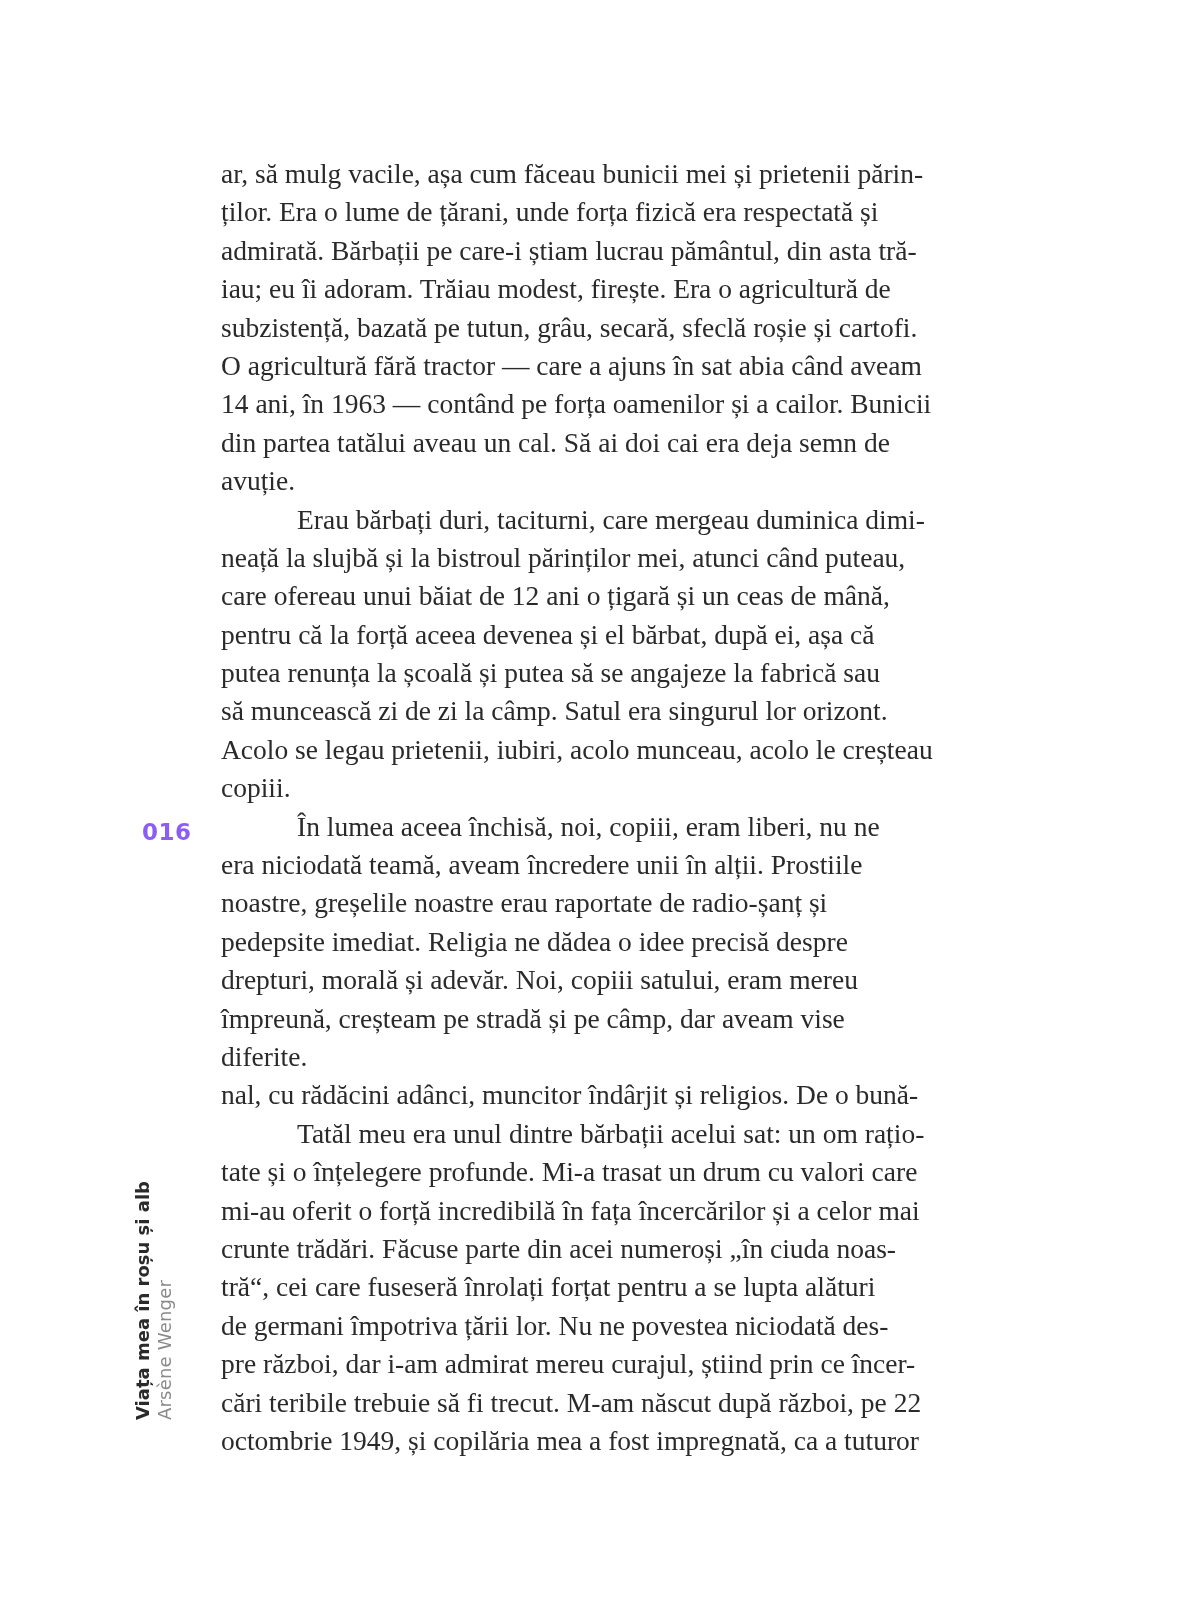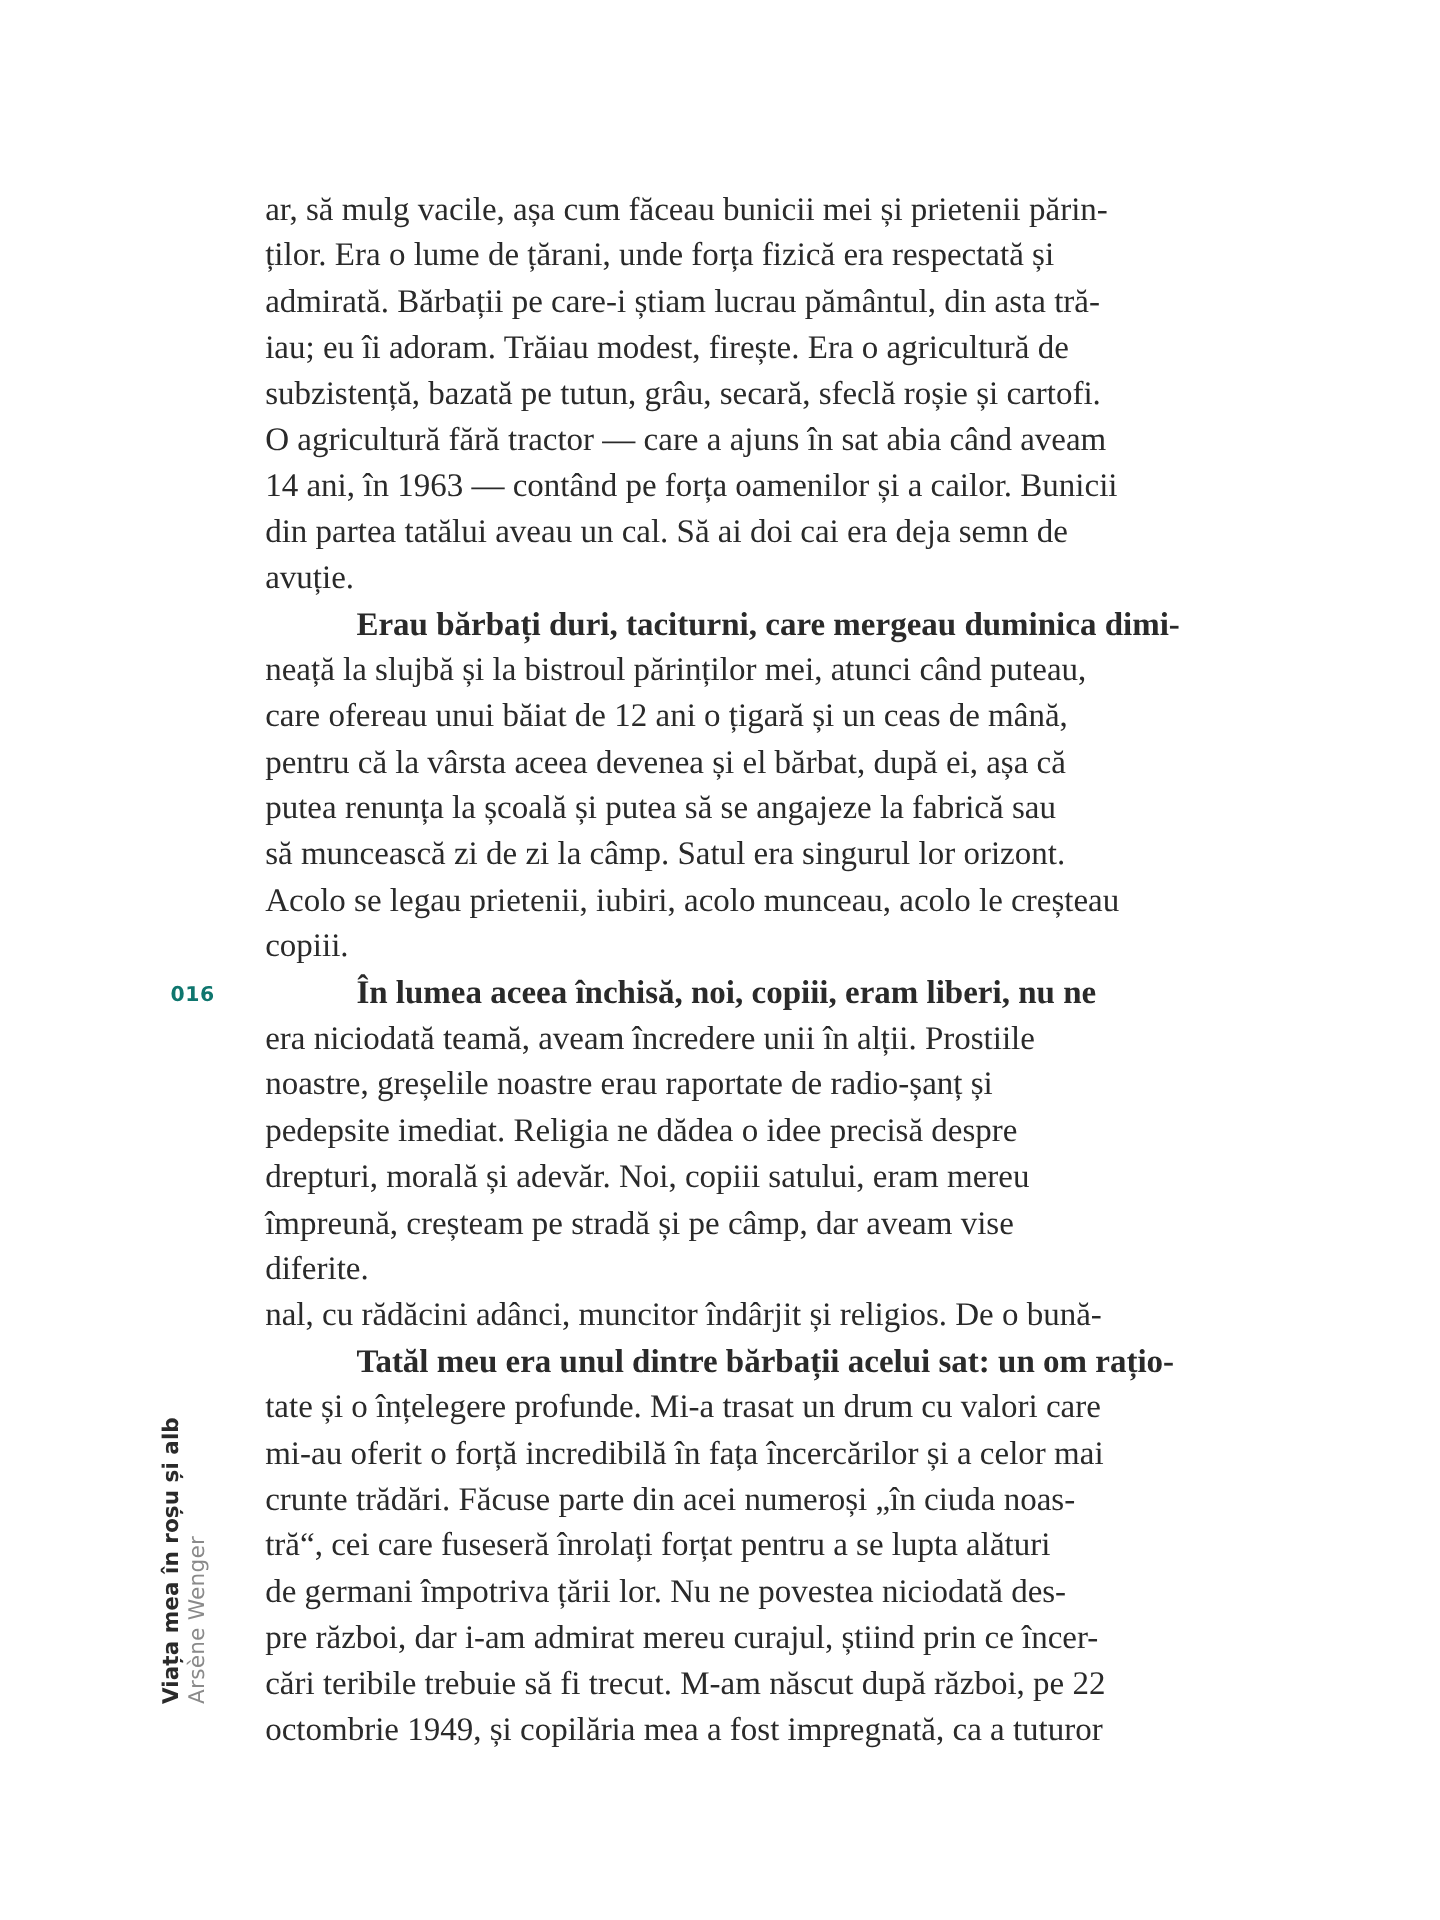--- a/index.html
+++ b/index.html
@@ -30,30 +30,29 @@
       line-height: 38.4px;
       color: #2a2a2a;
     }
     .line {
       display: block;
       white-space: nowrap;
       height: 38.4px;
     }
     .line.indent {
       padding-left: 76px;
-      font-weight: bold;
     }
     .page-number {
       position: absolute;
       left: 142px;
       top: 807px;
       font-family: "DejaVu Sans", "Liberation Sans", sans-serif;
-      font-size: 17px;
+      font-size: 23px;
       font-weight: bold;
-      color: #0f766e;
+      color: #8b5cf6;
       letter-spacing: 0.5px;
     }
     .spine {
       position: absolute;
       left: 132px;
       top: 1408px;
       transform-origin: 0 0;
       transform: rotate(-90deg);
       white-space: nowrap;
       font-family: "DejaVu Sans", "Liberation Sans", sans-serif;
@@ -85,21 +84,21 @@
     <span class="line">admirată. Bărbații pe care-i știam lucrau pământul, din asta tră-</span>
     <span class="line">iau; eu îi adoram. Trăiau modest, firește. Era o agricultură de</span>
     <span class="line">subzistență, bazată pe tutun, grâu, secară, sfeclă roșie și cartofi.</span>
     <span class="line">O agricultură fără tractor — care a ajuns în sat abia când aveam</span>
     <span class="line">14 ani, în 1963 — contând pe forța oamenilor și a cailor. Bunicii</span>
     <span class="line">din partea tatălui aveau un cal. Să ai doi cai era deja semn de</span>
     <span class="line">avuție.</span>
     <span class="line indent">Erau bărbați duri, taciturni, care mergeau duminica dimi-</span>
     <span class="line">neață la slujbă și la bistroul părinților mei, atunci când puteau,</span>
     <span class="line">care ofereau unui băiat de 12 ani o țigară și un ceas de mână,</span>
-    <span class="line">pentru că la vârsta aceea devenea și el bărbat, după ei, așa că</span>
+    <span class="line">pentru că la forță aceea devenea și el bărbat, după ei, așa că</span>
     <span class="line">putea renunța la școală și putea să se angajeze la fabrică sau</span>
     <span class="line">să muncească zi de zi la câmp. Satul era singurul lor orizont.</span>
     <span class="line">Acolo se legau prietenii, iubiri, acolo munceau, acolo le creșteau</span>
     <span class="line">copiii.</span>
     <span class="line indent">În lumea aceea închisă, noi, copiii, eram liberi, nu ne</span>
     <span class="line">era niciodată teamă, aveam încredere unii în alții. Prostiile</span>
     <span class="line">noastre, greșelile noastre erau raportate de radio-șanț și</span>
     <span class="line">pedepsite imediat. Religia ne dădea o idee precisă despre</span>
     <span class="line">drepturi, morală și adevăr. Noi, copiii satului, eram mereu</span>
     <span class="line">împreună, creșteam pe stradă și pe câmp, dar aveam vise</span>

